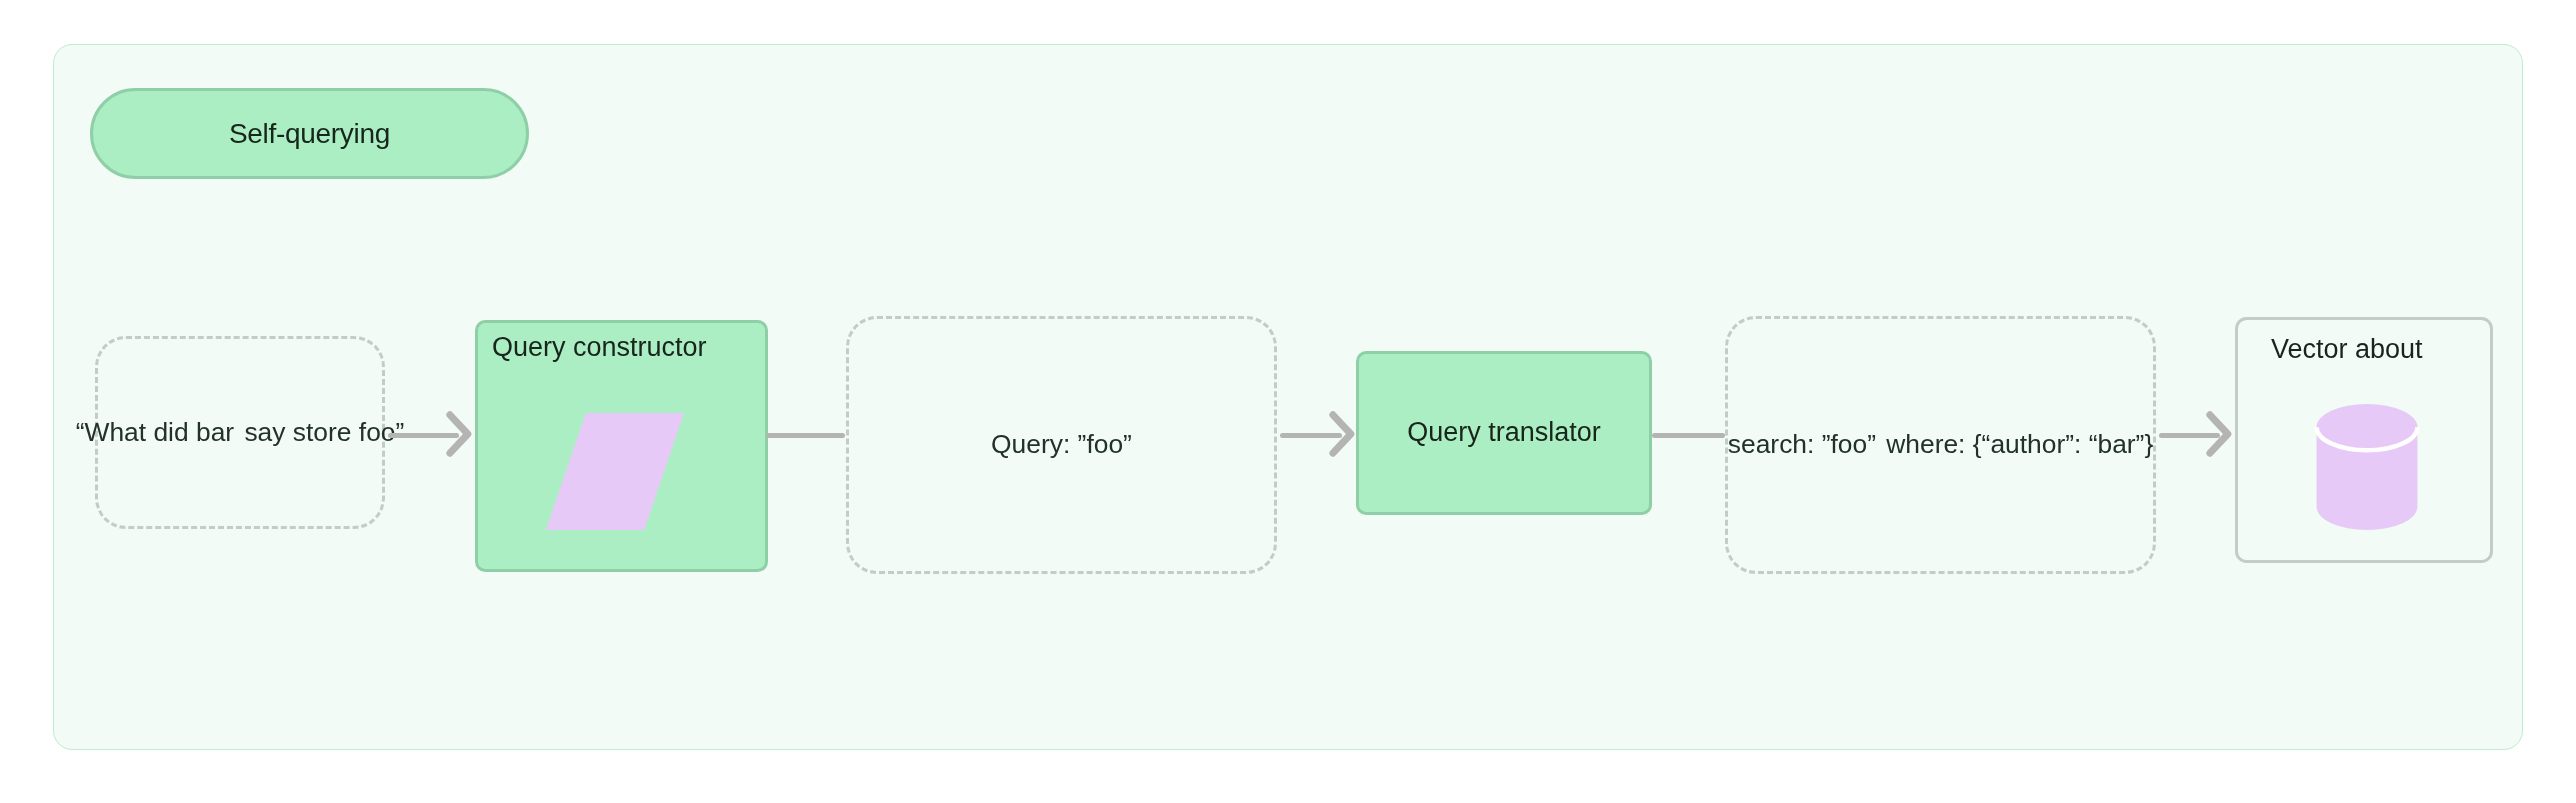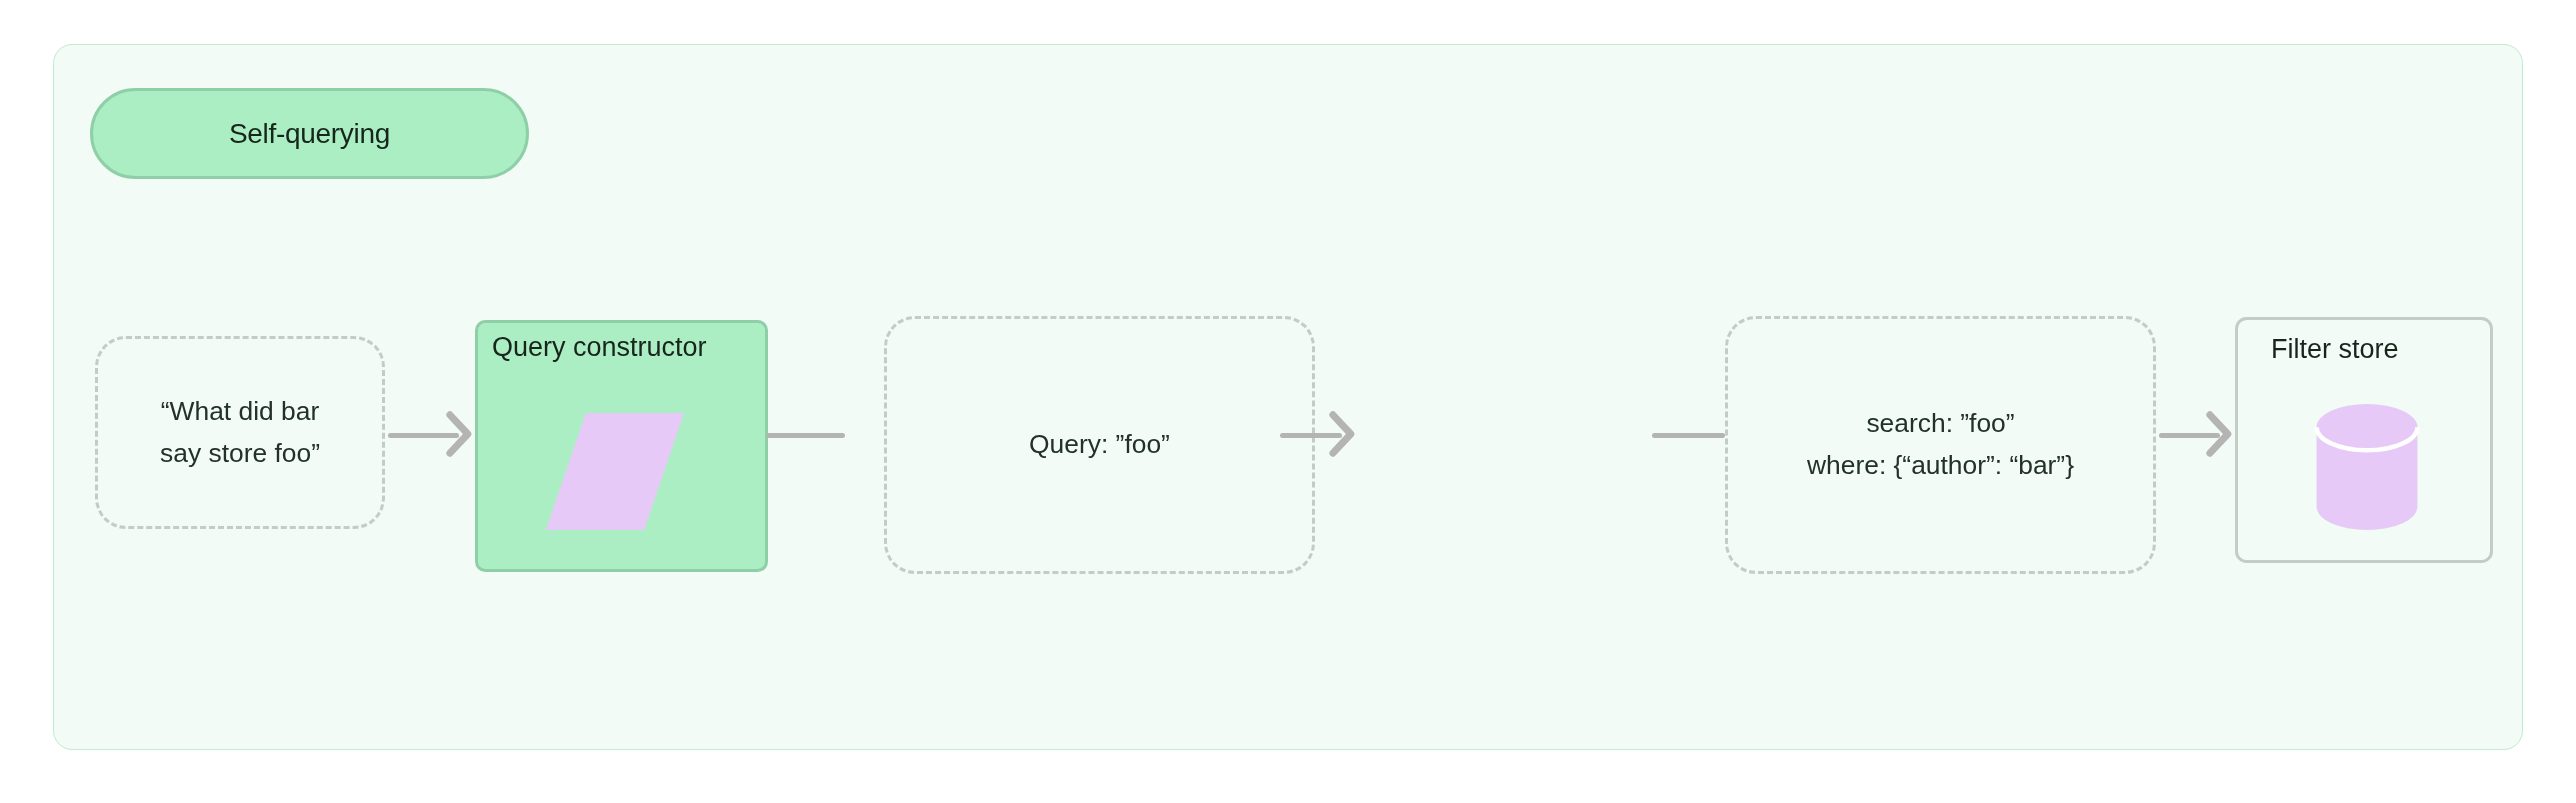--- a/index.html
+++ b/index.html
@@ -70,21 +70,21 @@
     position: absolute;
     box-sizing: border-box;
   }
 
   
   .node-dashed {
     background: transparent;
     border: 3.9px dashed #c2cdc5;
     border-radius: 31px;
     display: flex;
-    flex-direction: column;
+    flex-direction: row;
     align-items: center;
     justify-content: center;
     gap: 10.3px;
   }
   .node-dashed .line {
     font-size: 26.4px;
     color: #22312a;
     line-height: 1.18;
     white-space: nowrap;
     text-align: center;
@@ -189,44 +189,47 @@
 
     <div class="node node-green" style="left:475px; top:11.6px; width:293px; height:252px;">
       <span class="node-title">Query constructor</span>
       <svg class="parallelogram" viewBox="0 0 215 182">
         <polygon points="62,0 215,0 153,182 0,182" fill="#e7c9f7"></polygon>
       </svg>
     </div>
 
     <div class="edge" style="left:766px; width:79px;"></div>
 
-    <div class="node node-dashed" style="left:884px; top:7.7px; width:431px; height:258px;">
+    <div class="node node-dashed" style="left:846px; top:7.7px; width:431px; height:258px;">
       <span class="line">Query: ”foo”</span>
     </div>
 
     <div class="edge" style="left:1280px; width:62px;"></div>
     <svg class="arrowhead" style="left:1329px;" viewBox="0 0 42 72">
       <path d="M6 6 L34 36 L6 66" fill="none" stroke="#b4b4b4" stroke-width="11" stroke-linecap="round" stroke-linejoin="round"></path>
     </svg>
 
+    <div class="node node-green centered" style="left:1356px; top:43px; width:296px; height:164px;">
+      <span class="node-title">Query translator</span>
+    </div>
 
     <div class="edge" style="left:1652px; width:73px;"></div>
 
     <div class="node node-dashed" style="left:1725px; top:7.7px; width:431px; height:258px;">
       <span class="line">search: ”foo”</span>
       <span class="line">where: {“author”: “bar”}</span>
     </div>
 
     <div class="edge" style="left:2159px; width:61px;"></div>
     <svg class="arrowhead" style="left:2206px;" viewBox="0 0 42 72">
       <path d="M6 6 L34 36 L6 66" fill="none" stroke="#b4b4b4" stroke-width="11" stroke-linecap="round" stroke-linejoin="round"></path>
     </svg>
 
     <div class="node node-store" style="left:2235px; top:9px; width:258px; height:246px;">
-      <span class="node-title">Filter store</span>
+      <span class="node-title">Vector about</span>
       <svg class="cylinder" viewBox="0 0 165 196">
         <path d="M4 36 L4 160 A 78.5 36 0 0 0 161 160 L161 36 Z" fill="#e7c9f7"></path>
         <ellipse cx="82.5" cy="36" rx="78.5" ry="36" fill="#e7c9f7"></ellipse>
         <path d="M4 36 A 78.5 36 0 0 0 161 36" fill="none" stroke="#ffffff" stroke-width="7"></path>
       </svg>
     </div>
 
   </div>
 </div>
 

